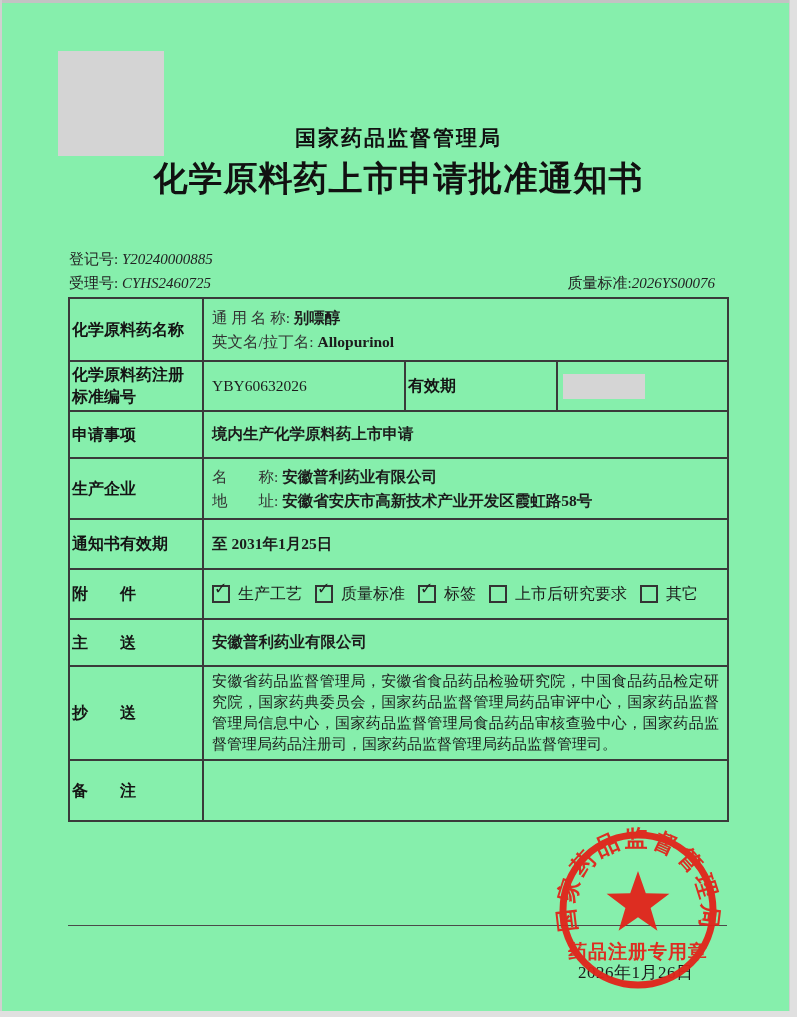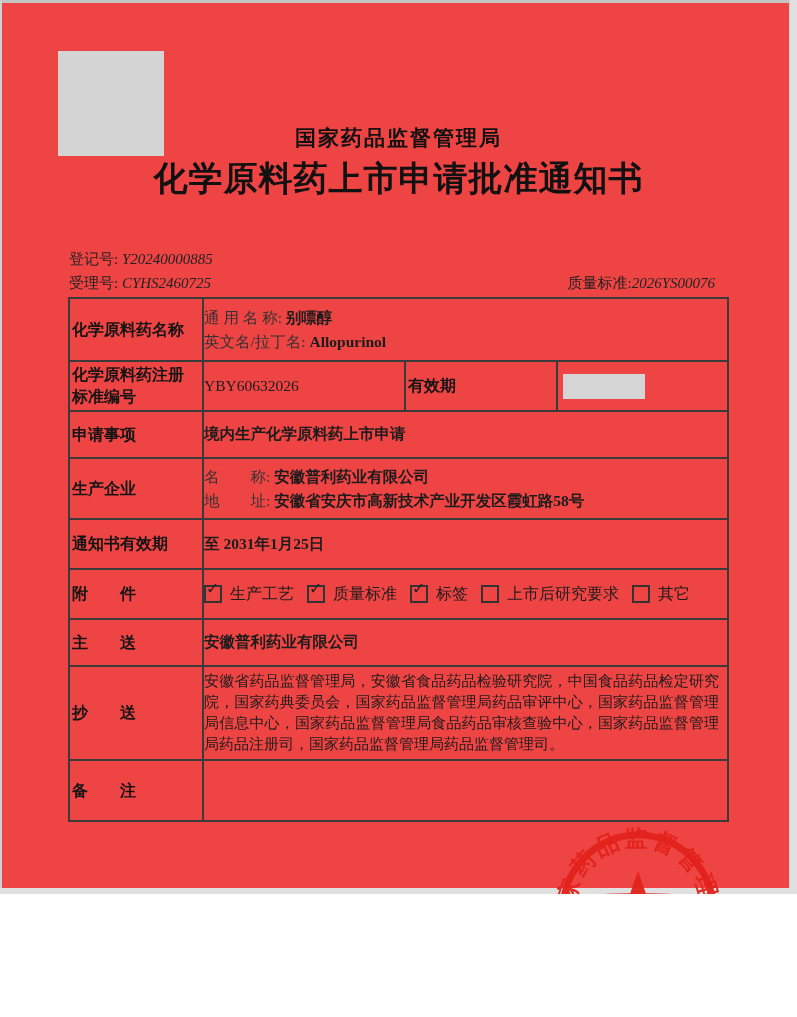--- a/index.html
+++ b/index.html
@@ -1,21 +1,21 @@
 <!DOCTYPE html>
 <html><head>
 <meta charset="utf-8">
 <style>
   html,body{margin:0;padding:0;}
   body{
     width:797px;height:1017px;
     font-family:"Liberation Serif","DejaVu Serif",serif;
     color:#1c1c1c;background:#ffffff;
   }
-  .page{position:relative;width:797px;height:894px;background:#ef4444;overflow:hidden;}
+  .page{position:relative;width:797px;height:1017px;background:#86efac;overflow:hidden;}
   
   .edge{position:absolute;background:#d9d9d9;}
   .edge.top{left:0;top:0;width:797px;height:3px;background:#c3c3c3;}
   .edge.left{left:0;top:0;width:2px;height:1017px;background:#d0d0d0;}
   .edge.right{right:0;top:0;width:7px;height:1017px;background:#e0e0e0;border-left:1px solid #cfcfcf;}
   .edge.bottom{left:0;bottom:0;width:797px;height:6px;background:#e0e0e0;}
 
   .logo-redact{position:absolute;left:58px;top:51px;width:106px;height:105px;background:#d4d4d4;}
 
   .agency{
@@ -36,21 +36,21 @@
   table.doc-table{
     position:absolute;left:68px;top:297px;width:659px;
     border-collapse:collapse;table-layout:fixed;
     font-size:15.5px;color:#1c1c1c;
   }
   .doc-table td{border:2px solid #3a3a3a;padding:2px 6px;vertical-align:middle;overflow:hidden;}
   .doc-table td.lbl{
     font-weight:700;font-size:16px;padding:2px 2px;
     line-height:22px;color:#141414;
   }
-  .doc-table td.val{padding-left:0;padding-right:8px;}
+  .doc-table td.val{padding-left:8px;padding-right:8px;}
   .vline{line-height:24px;}
   .sublbl{color:#333;}
   .strong{font-weight:700;}
   .semib{font-weight:600;}
   .just{text-align:justify;line-height:21px;font-size:15px;}
   .redact-sm{width:82px;height:25px;background:#d5d5d5;margin-left:5px;}
 
   
   .cbrow{display:flex;align-items:center;flex-wrap:nowrap;white-space:nowrap;}
   .cbitem{display:inline-flex;align-items:center;margin-right:13px;}

